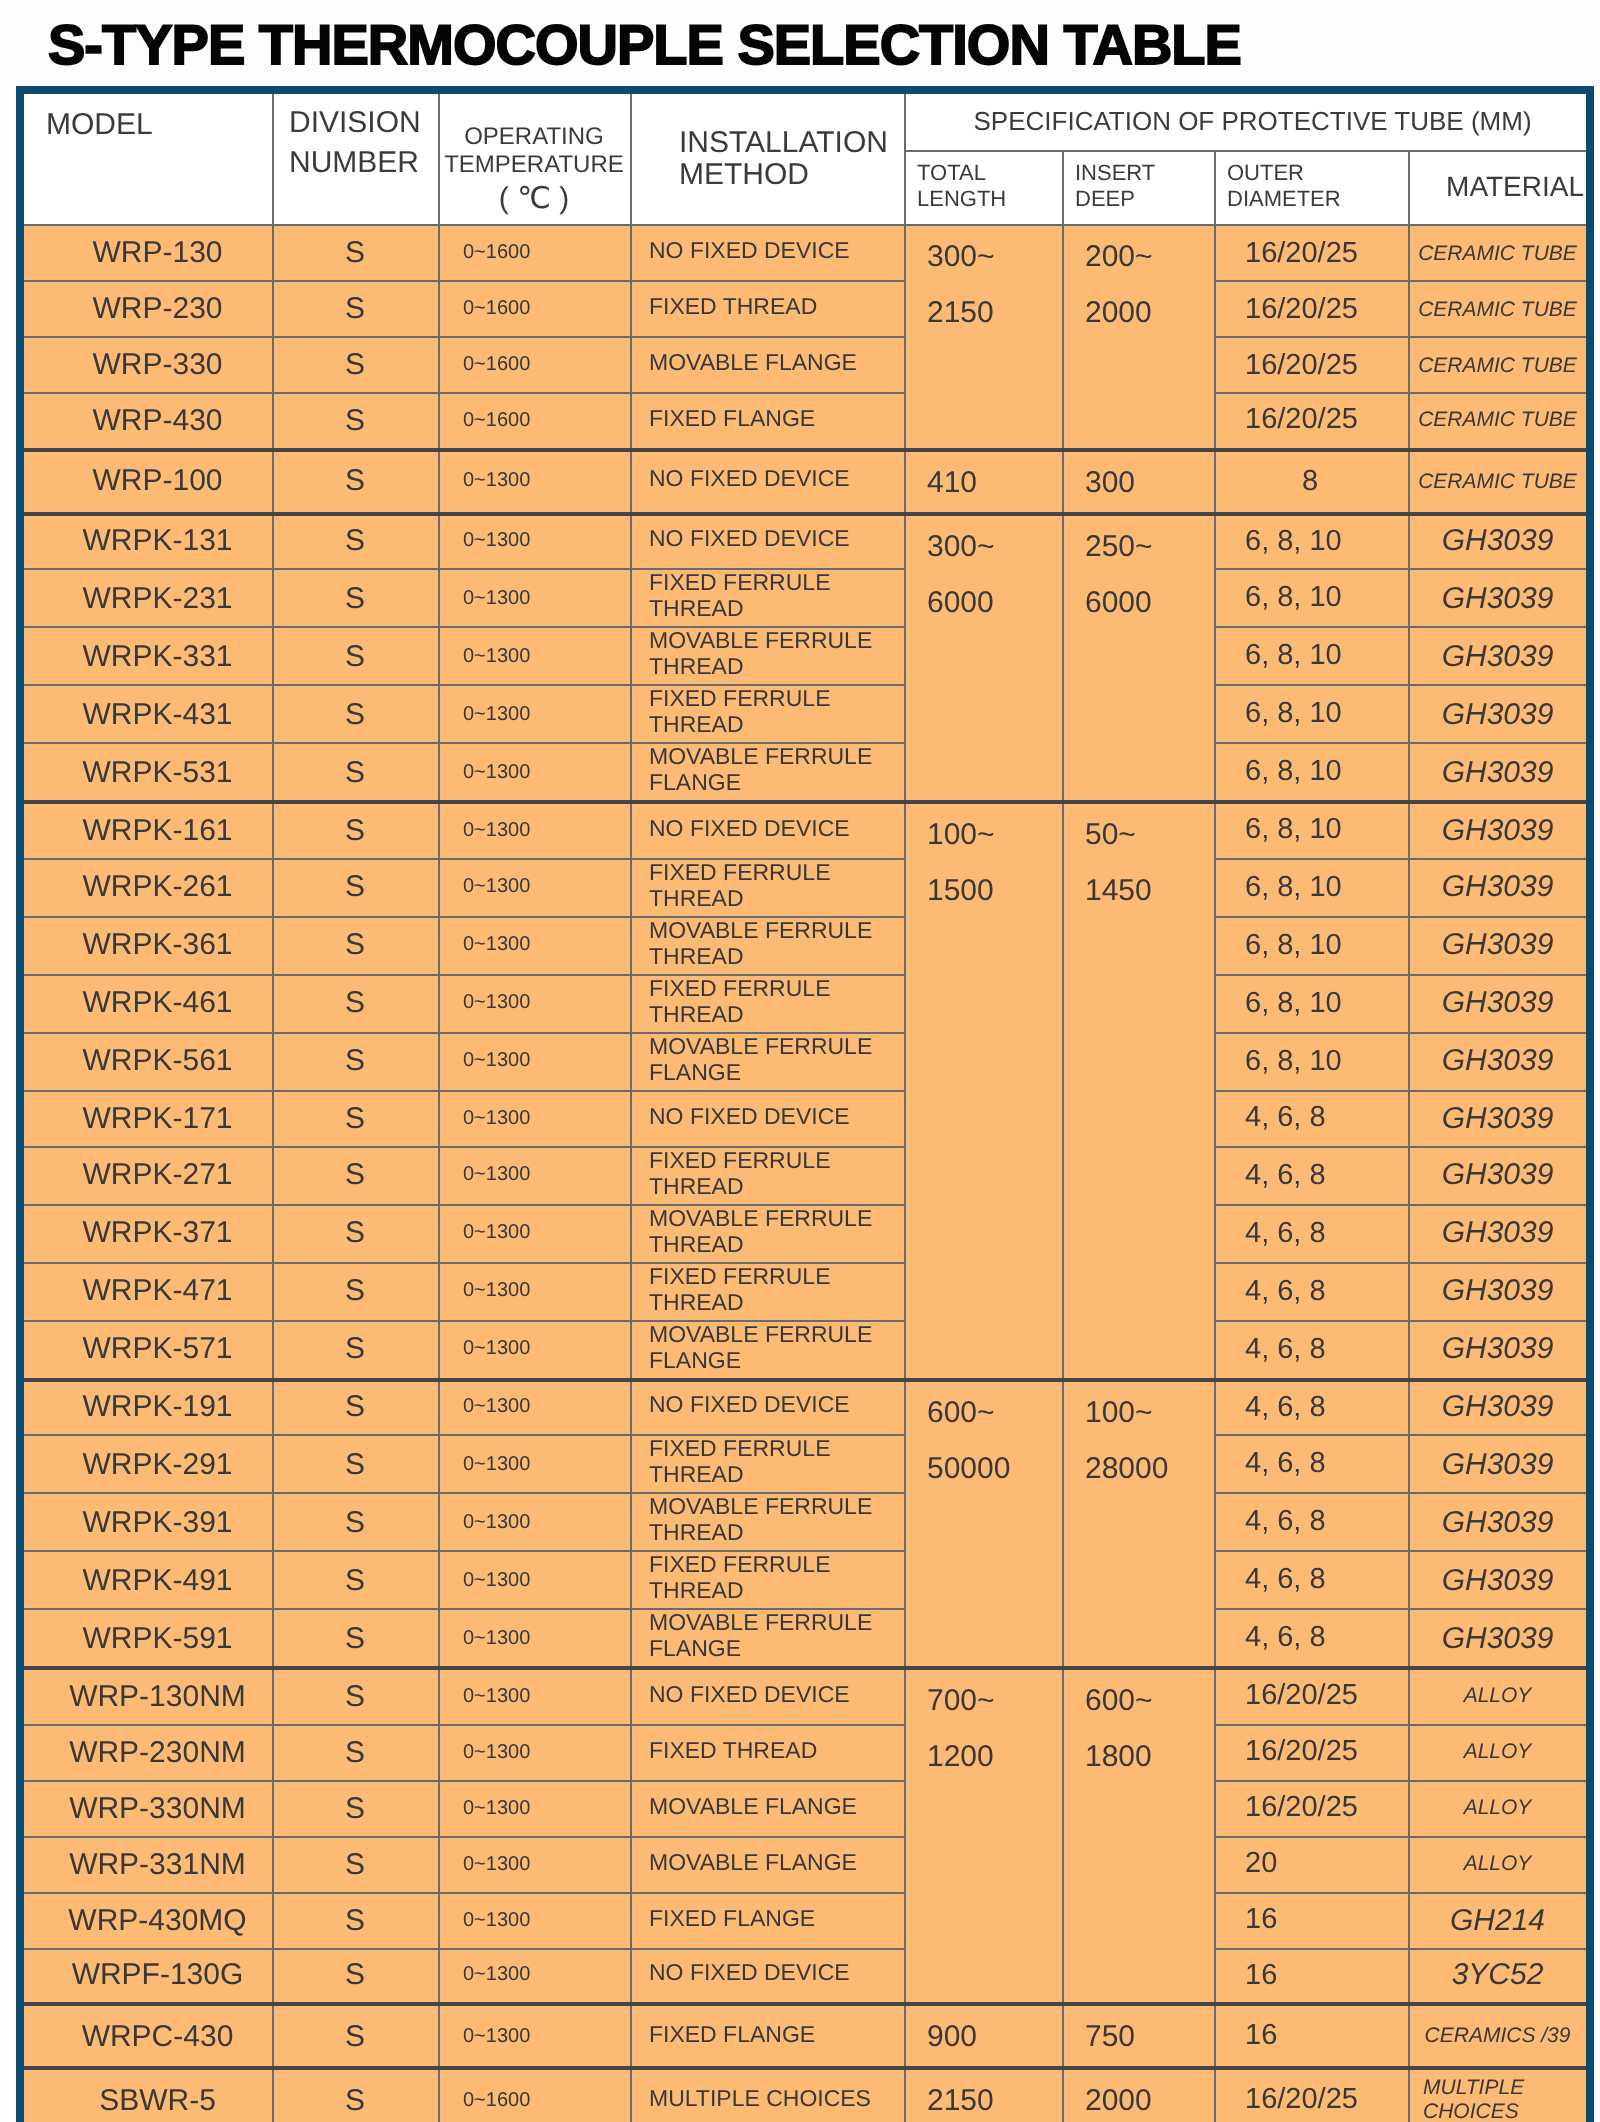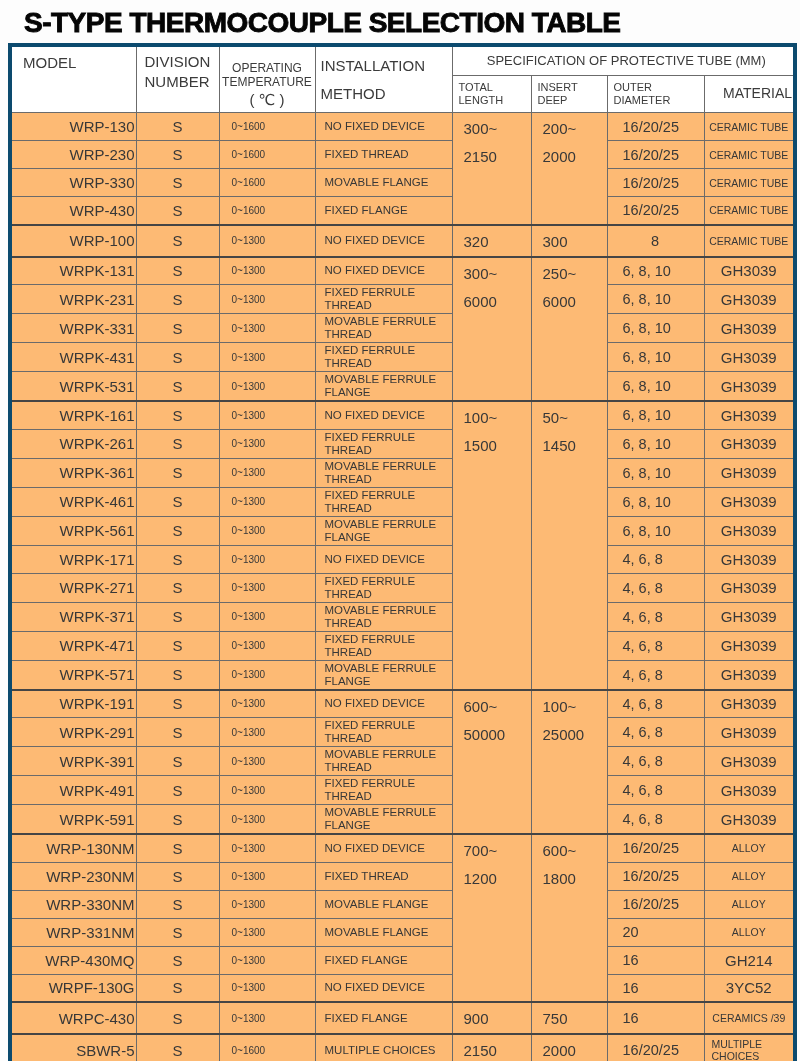--- a/index.html
+++ b/index.html
@@ -20,35 +20,35 @@
     border:1px solid #6b6b6b;
     overflow:hidden;
   }
   tr.grp>td{border-top:2px solid #454545;}
   
   thead th{font-weight:normal;color:#3b3b3b;background:#fff;}
   .th-model{vertical-align:top;text-align:left;padding:7px 0 0 11px;font-size:15px;}
   .th-div{vertical-align:top;text-align:left;padding:5px 0 0 8px;font-size:15px;line-height:20px;}
   .th-temp{vertical-align:top;text-align:center;padding-top:14px;font-size:12px;line-height:14px;}
   .th-temp .celsius{font-size:15px;line-height:22px;}
-  .th-install{vertical-align:middle;text-align:left;padding-left:5px;font-size:15px;line-height:28px;}
+  .th-install{vertical-align:middle;text-align:left;padding-left:24px;font-size:15px;line-height:16px;}
   .th-spec{text-align:center;vertical-align:middle;padding-left:8px;font-size:13px;height:24px;}
   .th-sub{vertical-align:middle;text-align:left;padding-left:6px;font-size:11px;line-height:13px;height:32px;}
   .th-sub.ctr{text-align:right;padding-left:0;font-size:14px;}
   
   tbody tr{height:28px;}
-  td.model{text-align:right;padding-left:11px;font-size:15px;}
+  td.model{text-align:center;padding-left:11px;font-size:15px;}
   td.divn{text-align:center;font-size:15px;}
   td.temp{text-align:left;padding-left:12px;font-size:10px;}
   td.install{text-align:left;padding-left:9px;font-size:11.5px;line-height:13px;text-transform:uppercase;}
   td.len{vertical-align:top;text-align:left;padding-left:11px;font-size:15px;}
   td.len .ln{height:28px;line-height:29px;}
   td.dia{text-align:left;padding-left:15px;font-size:14.5px;}
   td.dia.ctr{text-align:center;padding-left:0;}
-  td.mat{text-align:center;font-size:15px;}
+  td.mat{text-align:center;font-size:15px;font-style:italic;}
   td.mat.small{font-size:10.5px;line-height:12px;}
   td.mat.left{text-align:left;padding-left:7px;}
 </style>
 </head>
 <body>
 
 <div class="page">
   <h1 class="title">S-TYPE THERMOCOUPLE SELECTION TABLE</h1>
 
   <table class="tbl">
@@ -121,21 +121,21 @@
           <td class="install">FIXED FLANGE</td>
           <td class="dia">16/20/25</td>
           <td class="mat small">CERAMIC TUBE</td>
         </tr>
         <tr class="grp">
           <td class="model">WRP-100</td>
           <td class="divn">S</td>
           <td class="temp">0~1300</td>
           <td class="install">NO FIXED DEVICE</td>
           <td class="len" rowspan="1">
-            <div class="ln">320</div>
+            <div class="ln">410</div>
           </td>
           <td class="len" rowspan="1">
             <div class="ln">300</div>
           </td>
           <td class="dia ctr">8</td>
           <td class="mat small">CERAMIC TUBE</td>
         </tr>
         <tr class="grp">
           <td class="model">WRPK-131</td>
           <td class="divn">S</td>
@@ -276,21 +276,21 @@
           <td class="model">WRPK-191</td>
           <td class="divn">S</td>
           <td class="temp">0~1300</td>
           <td class="install">NO FIXED DEVICE</td>
           <td class="len" rowspan="5">
             <div class="ln">600~</div>
             <div class="ln">50000</div>
           </td>
           <td class="len" rowspan="5">
             <div class="ln">100~</div>
-            <div class="ln">25000</div>
+            <div class="ln">28000</div>
           </td>
           <td class="dia">4, 6, 8</td>
           <td class="mat">GH3039</td>
         </tr>
         <tr>
           <td class="model">WRPK-291</td>
           <td class="divn">S</td>
           <td class="temp">0~1300</td>
           <td class="install">FIXED FERRULE THREAD</td>
           <td class="dia">4, 6, 8</td>

